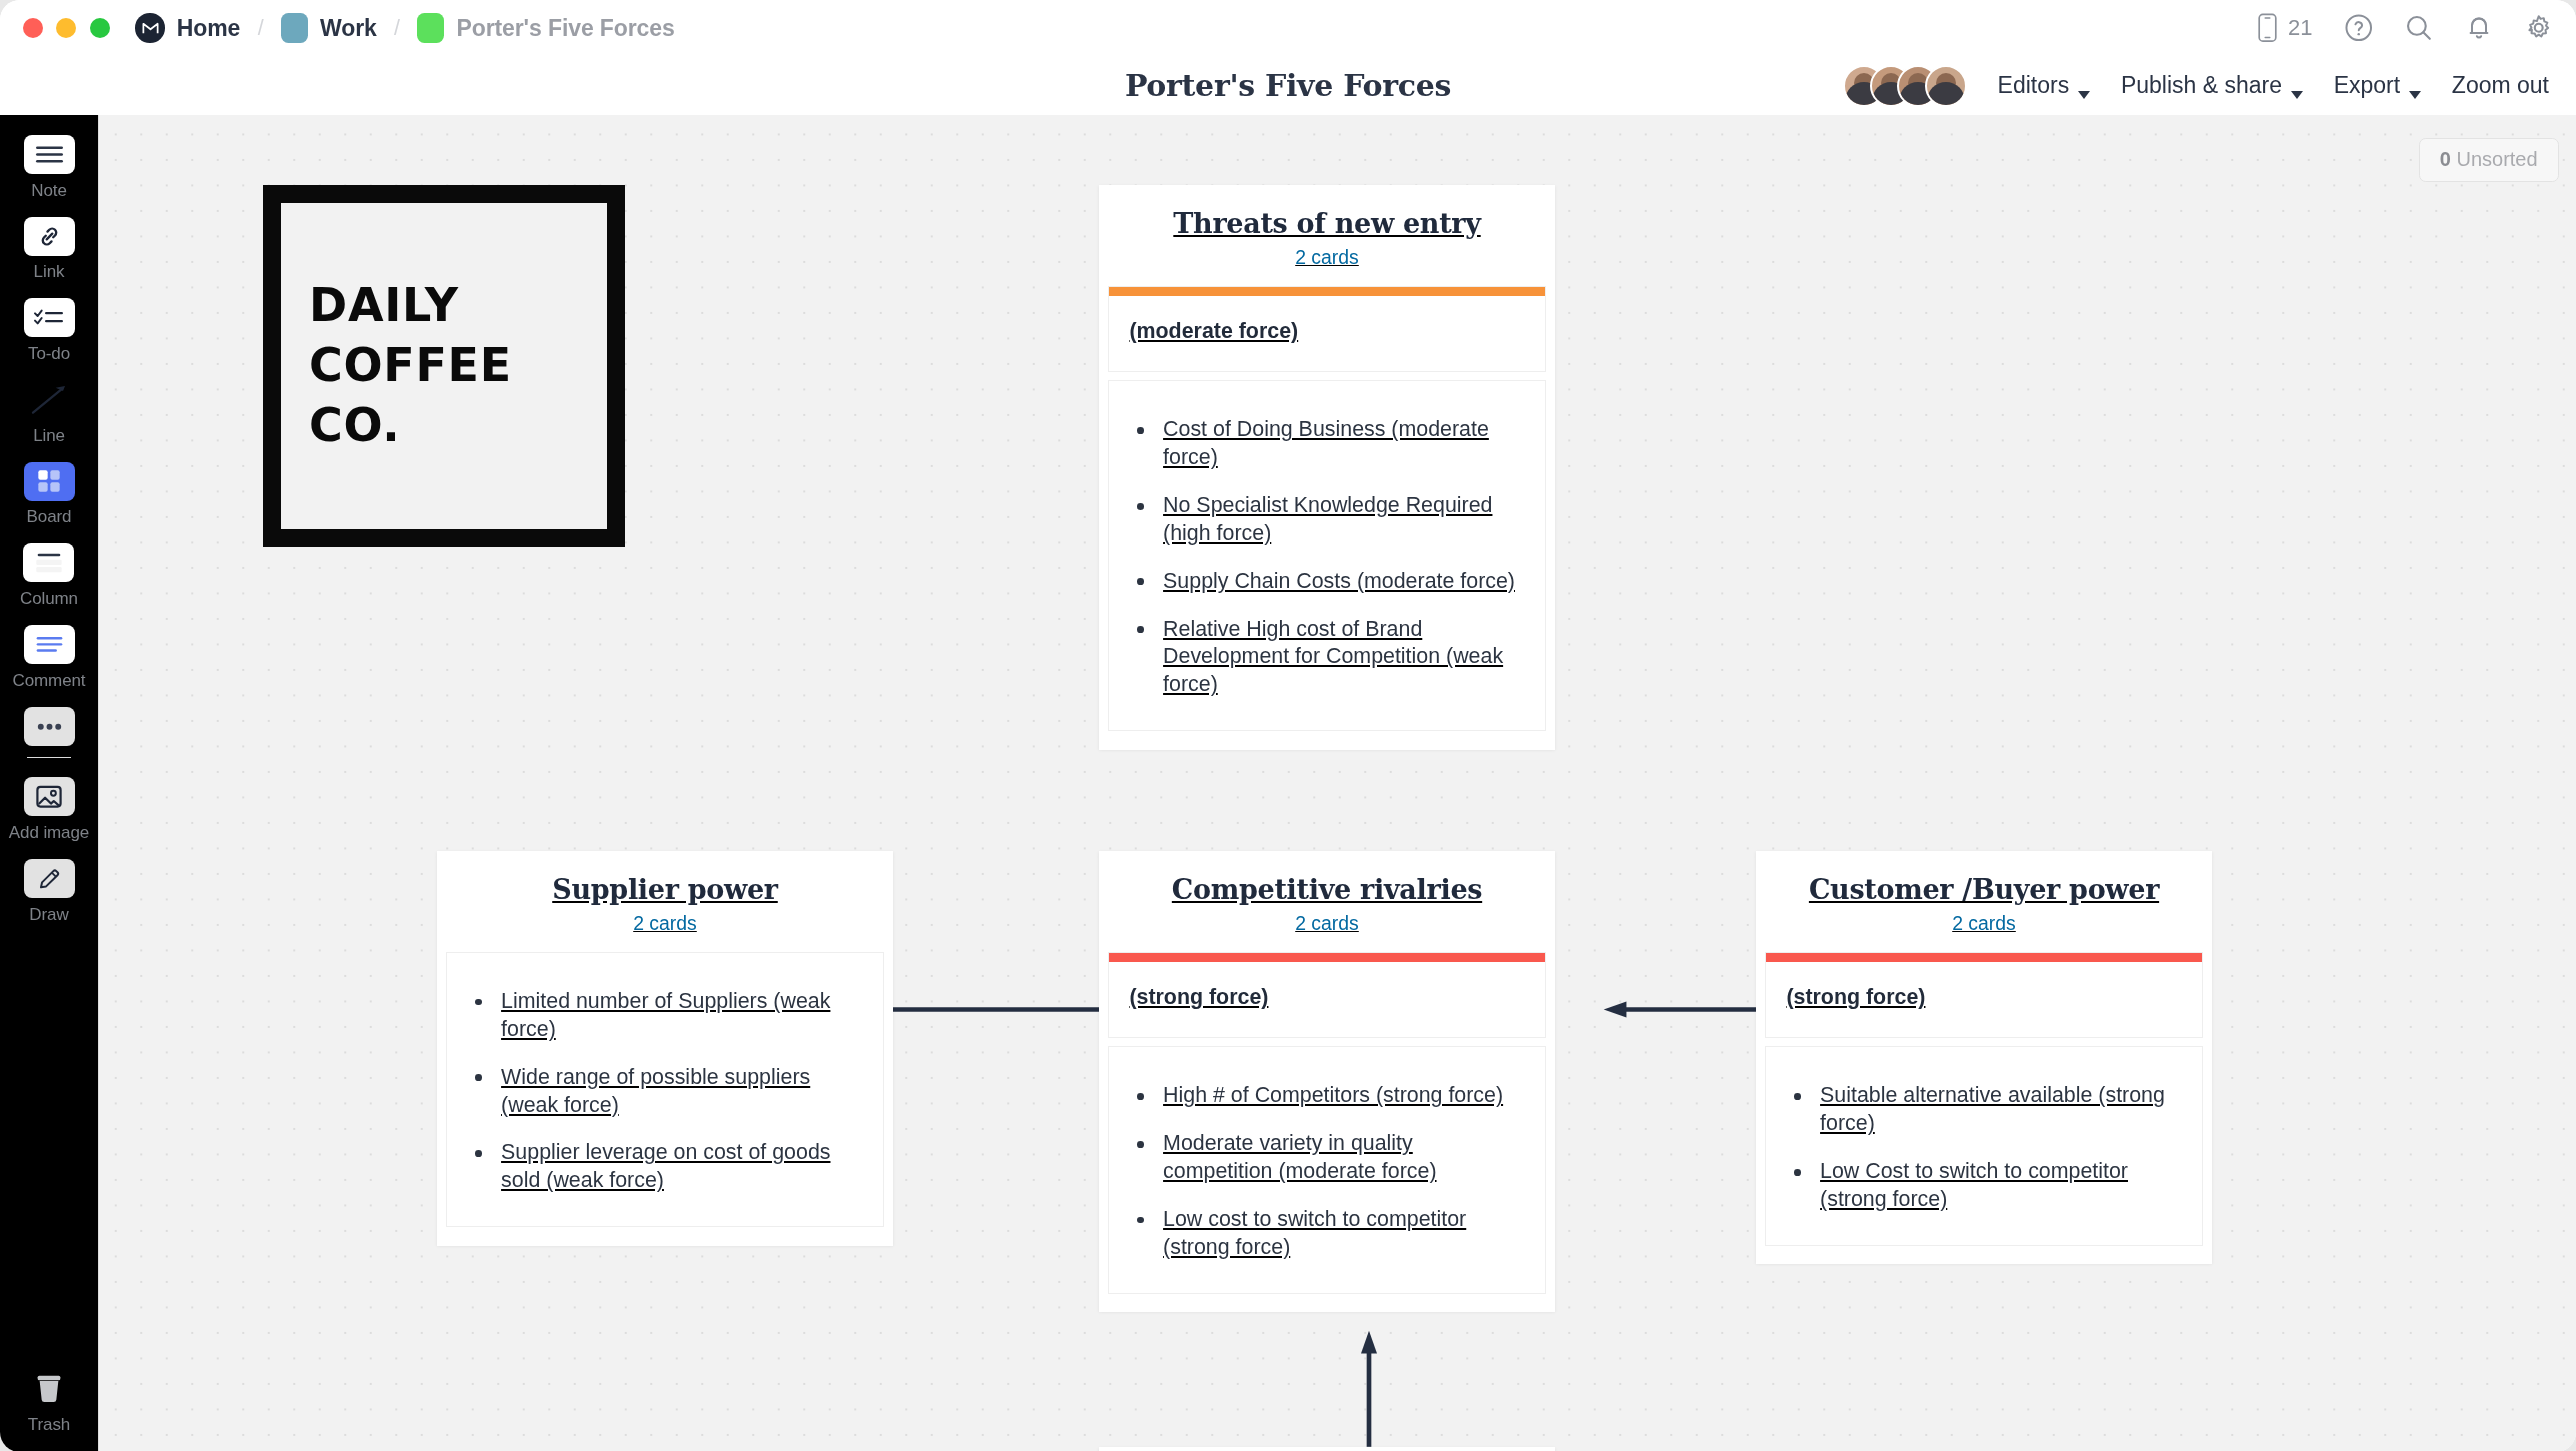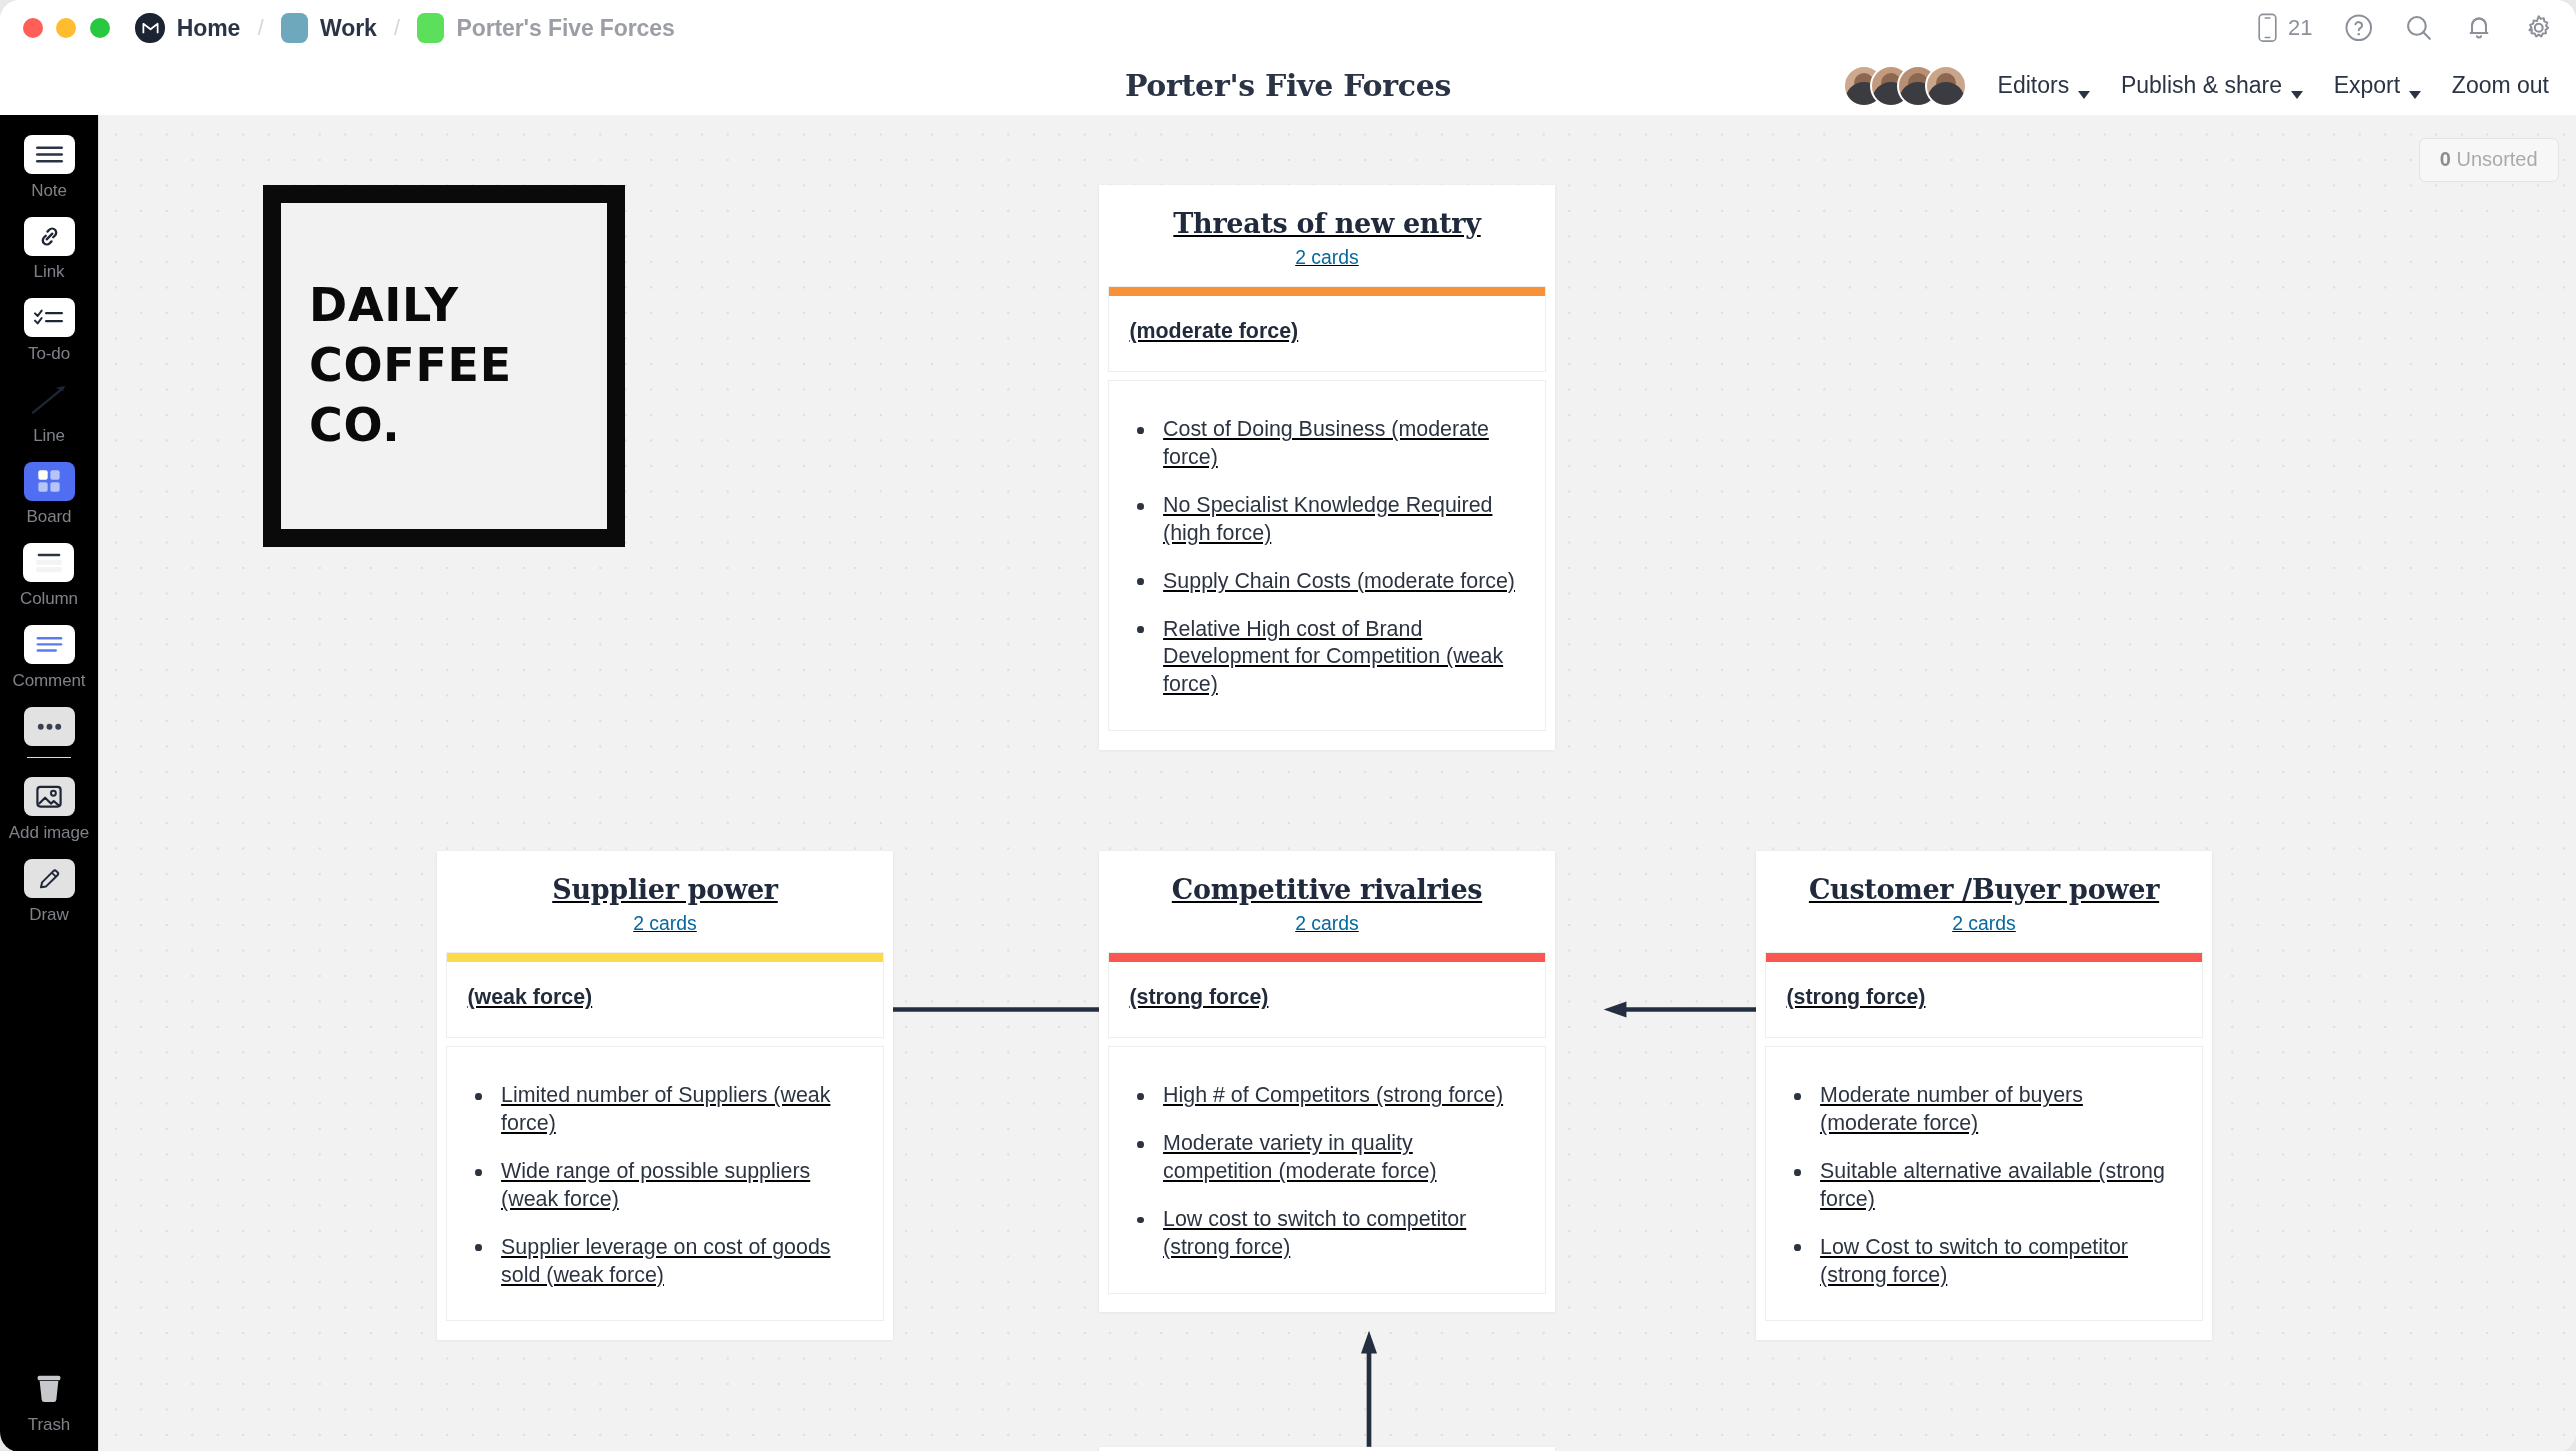--- a/index.html
+++ b/index.html
@@ -504,26 +504,20 @@
       </div>
     </div>
 
     <div class="board" style="left:338px; top:736px;">
       <div class="board-head">
         <div class="board-title">Supplier power</div>
         <div class="board-sub">2 cards</div>
       </div>
       <div class="board-cards">
         <div class="card">
-          <div class="card-bar" style="background:#FBDB4A"></div>
-          <div class="card-body">
-            <div class="card-strong">(weak force)</div>
-          </div>
-        </div>
-        <div class="card">
           <div class="card-body">
             <ul class="bullets">
               <li>
                   <span class="bullet-dot"></span>
                   <span>Limited number of Suppliers (weak force)</span>
                 </li>
               <li>
                   <span class="bullet-dot"></span>
                   <span>Wide range of possible suppliers (weak force)</span>
                 </li>
@@ -580,24 +574,20 @@
           <div class="card-bar" style="background:#F9584E"></div>
           <div class="card-body">
             <div class="card-strong">(strong force)</div>
           </div>
         </div>
         <div class="card">
           <div class="card-body">
             <ul class="bullets">
               <li>
                   <span class="bullet-dot"></span>
-                  <span>Moderate number of buyers (moderate force)</span>
-                </li>
-              <li>
-                  <span class="bullet-dot"></span>
                   <span>Suitable alternative available (strong force)</span>
                 </li>
               <li>
                   <span class="bullet-dot"></span>
                   <span>Low Cost to switch to competitor (strong force)</span>
                 </li>
             </ul>
           </div>
         </div>
       </div>

